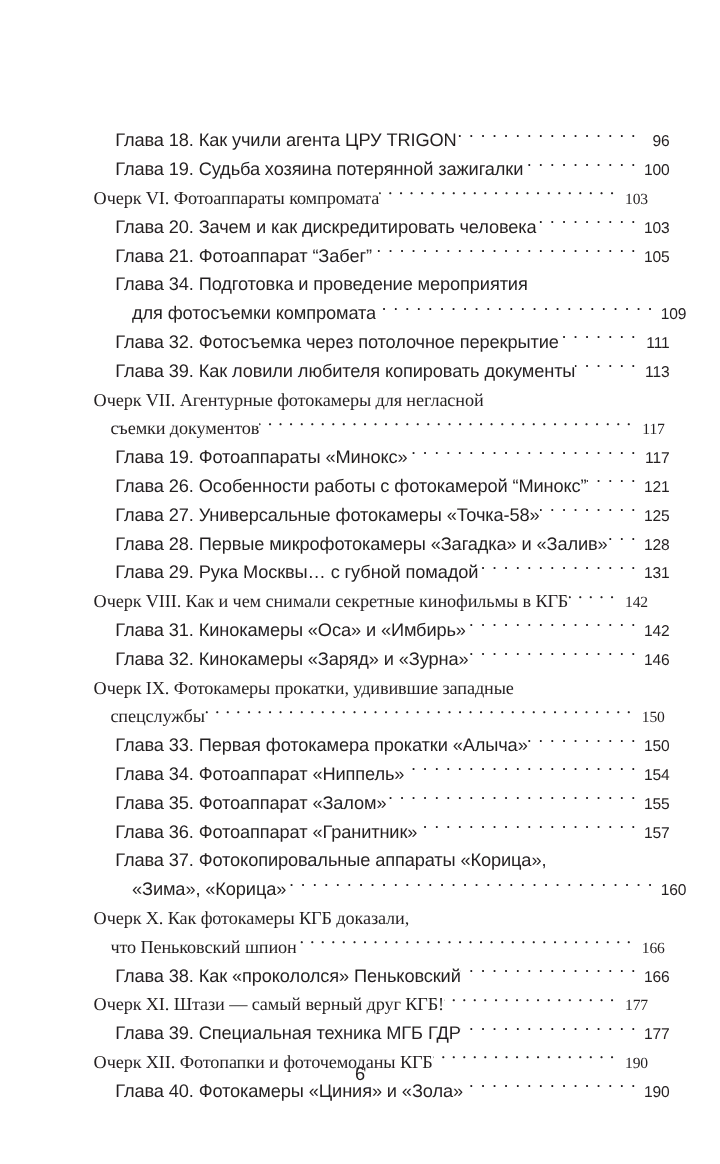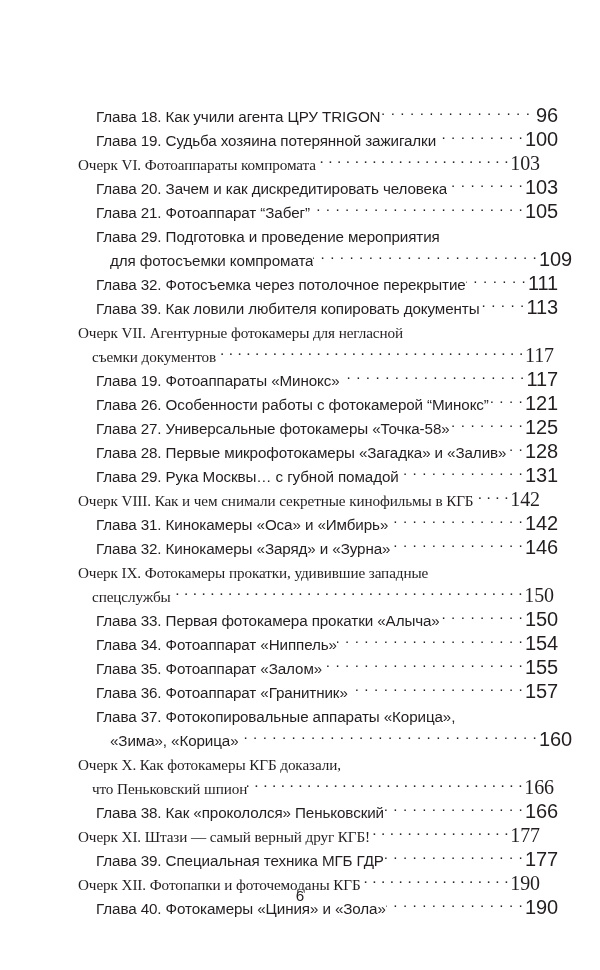--- a/index.html
+++ b/index.html
@@ -84,21 +84,21 @@
     color: #231f20;
   }
   
   .leader.none::before { content: ""; }
 
   .toc-page-num {
     flex: 0 0 auto;
     text-align: right;
     min-width: 26px;
     padding-left: 1.5px;
-    font-size: 20px;
+    font-size: 13px;
   }
   .toc-page-num.empty { min-width: 0; padding-left: 0; }
 
   #folio {
     position: absolute;
     left: 0;
     top: 856px;
     width: 600px;
     text-align: center;
     font-size: 15.2px;
@@ -142,21 +142,21 @@
       </div>
       <div class="toc-entry lvl-chapter">
         <div class="toc-line">
           <span class="toc-title">Глава 21. Фотоаппарат “Забег”</span>
           <span class="leader"></span>
           <span class="toc-page-num">105</span>
         </div>
       </div>
       <div class="toc-entry lvl-chapter">
         <div class="toc-line">
-          <span class="toc-title">Глава 29. Подготовка и проведение мероприятия</span>
+          <span class="toc-title">Глава 34. Подготовка и проведение мероприятия</span>
           <span class="leader none"></span>
           <span class="toc-page-num empty"></span>
         </div>
         <div class="toc-line cont">
           <span class="toc-title">для фотосъемки компромата</span>
           <span class="leader"></span>
           <span class="toc-page-num">109</span>
         </div>
       </div>
       <div class="toc-entry lvl-chapter">

